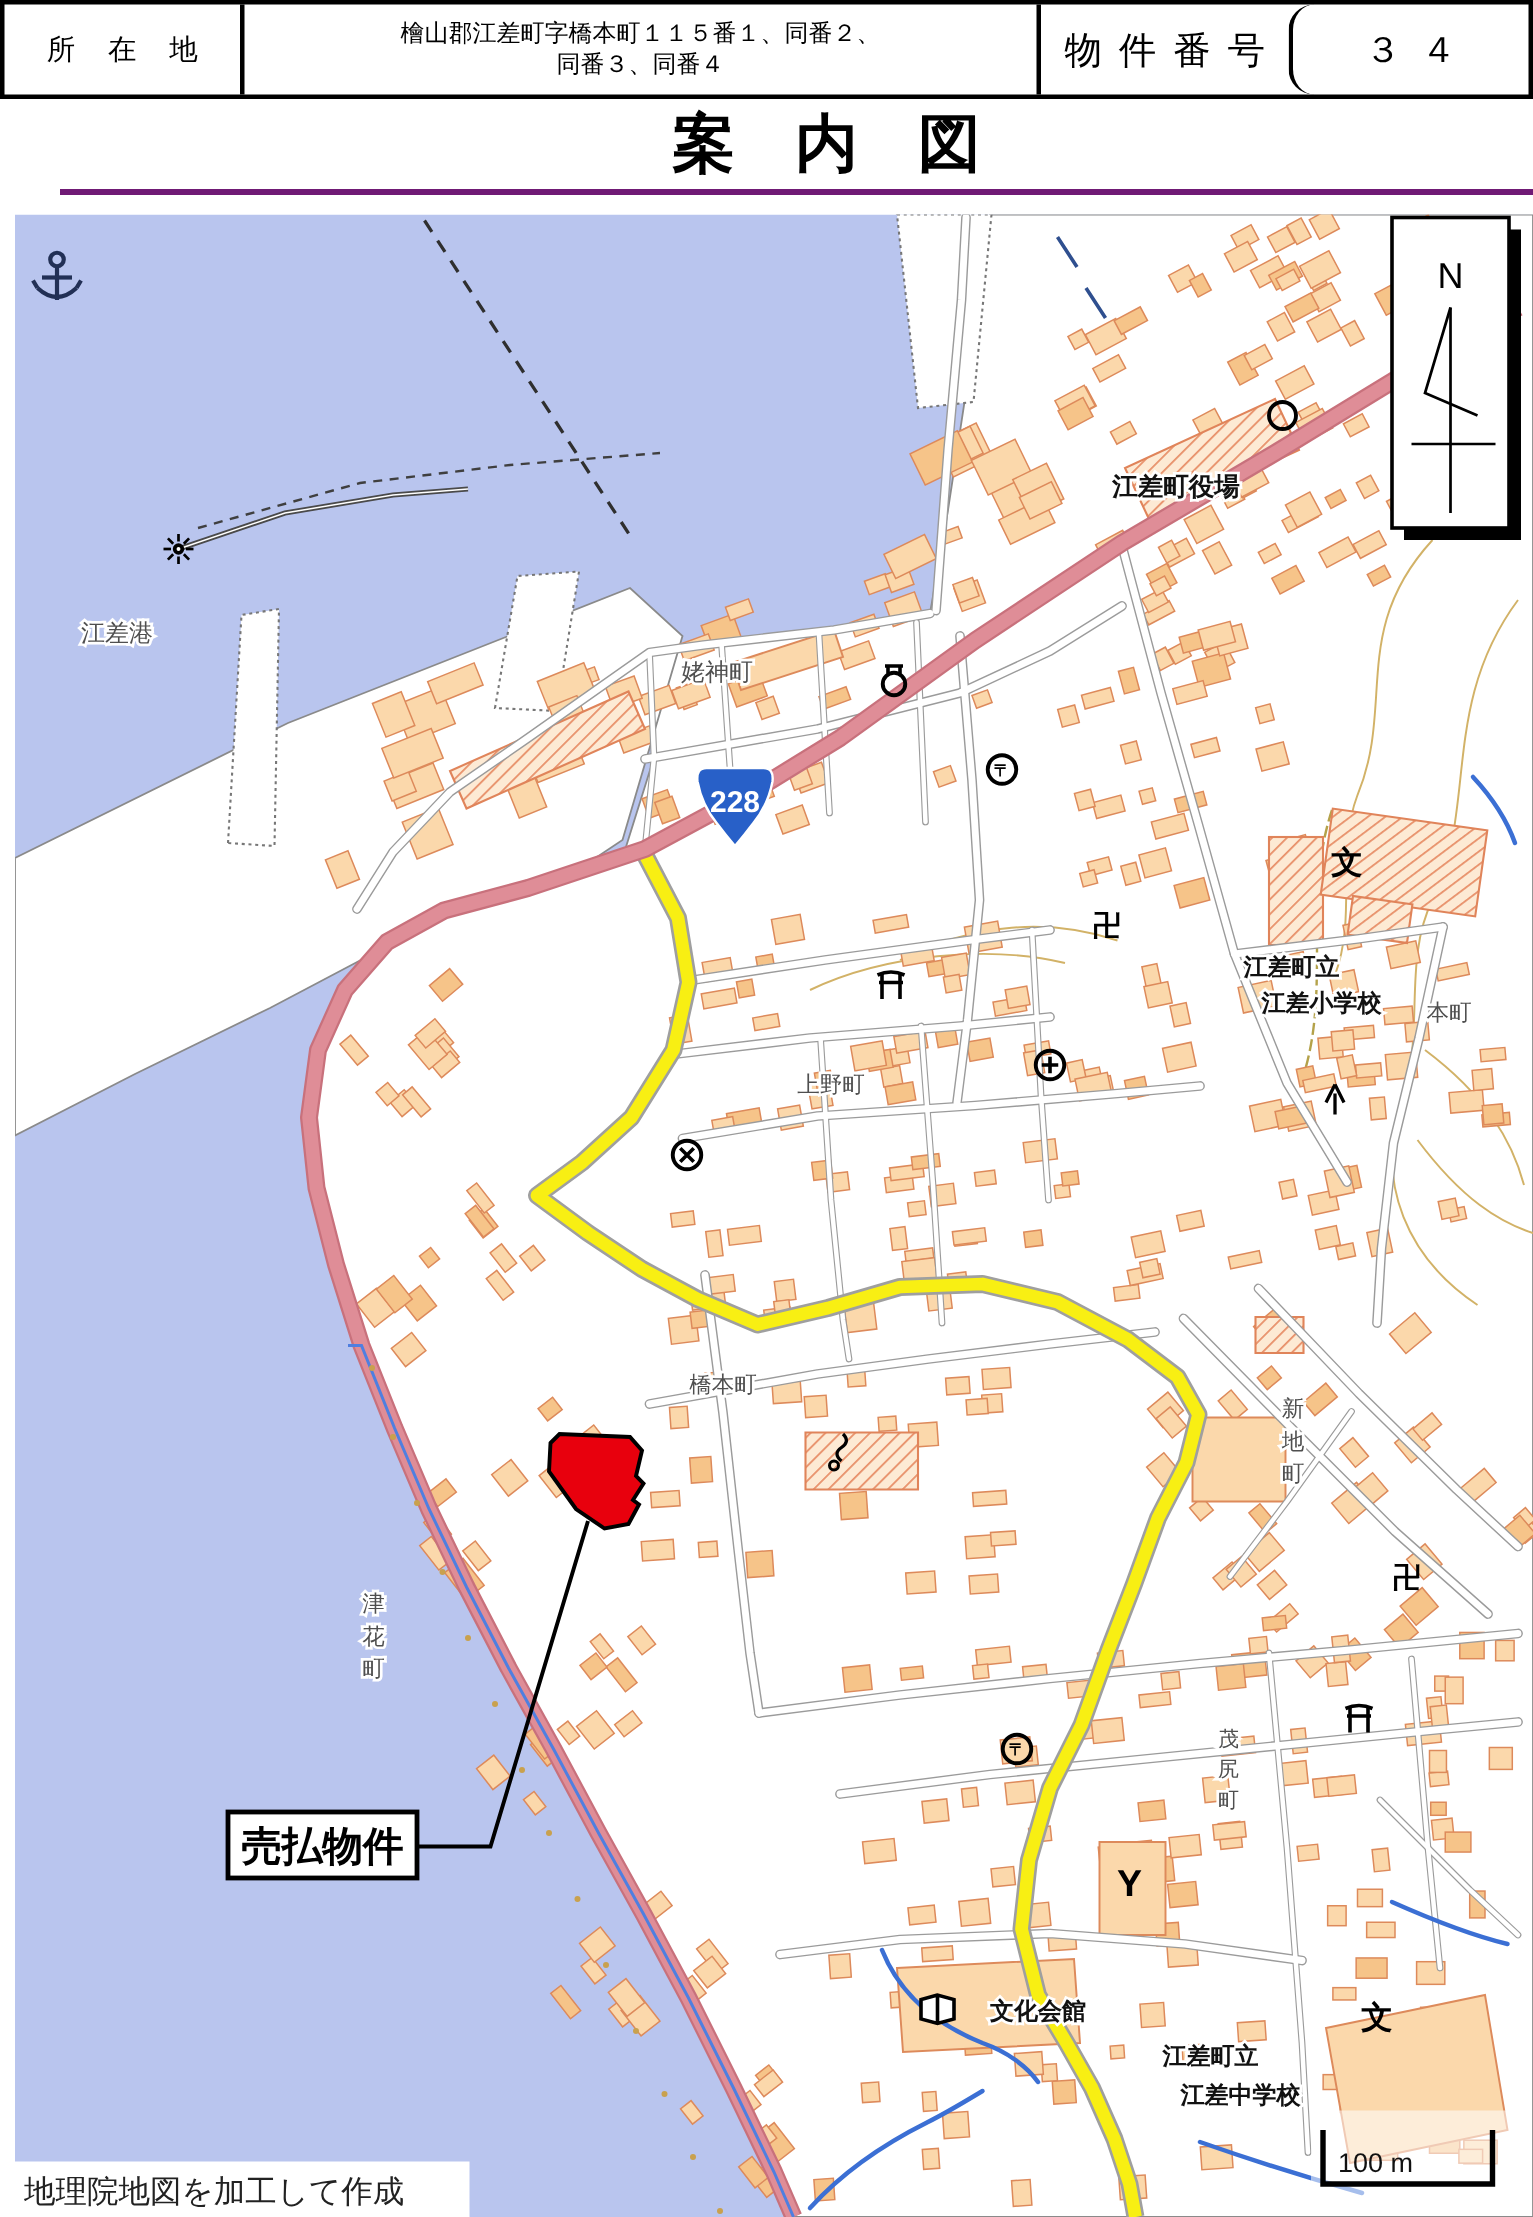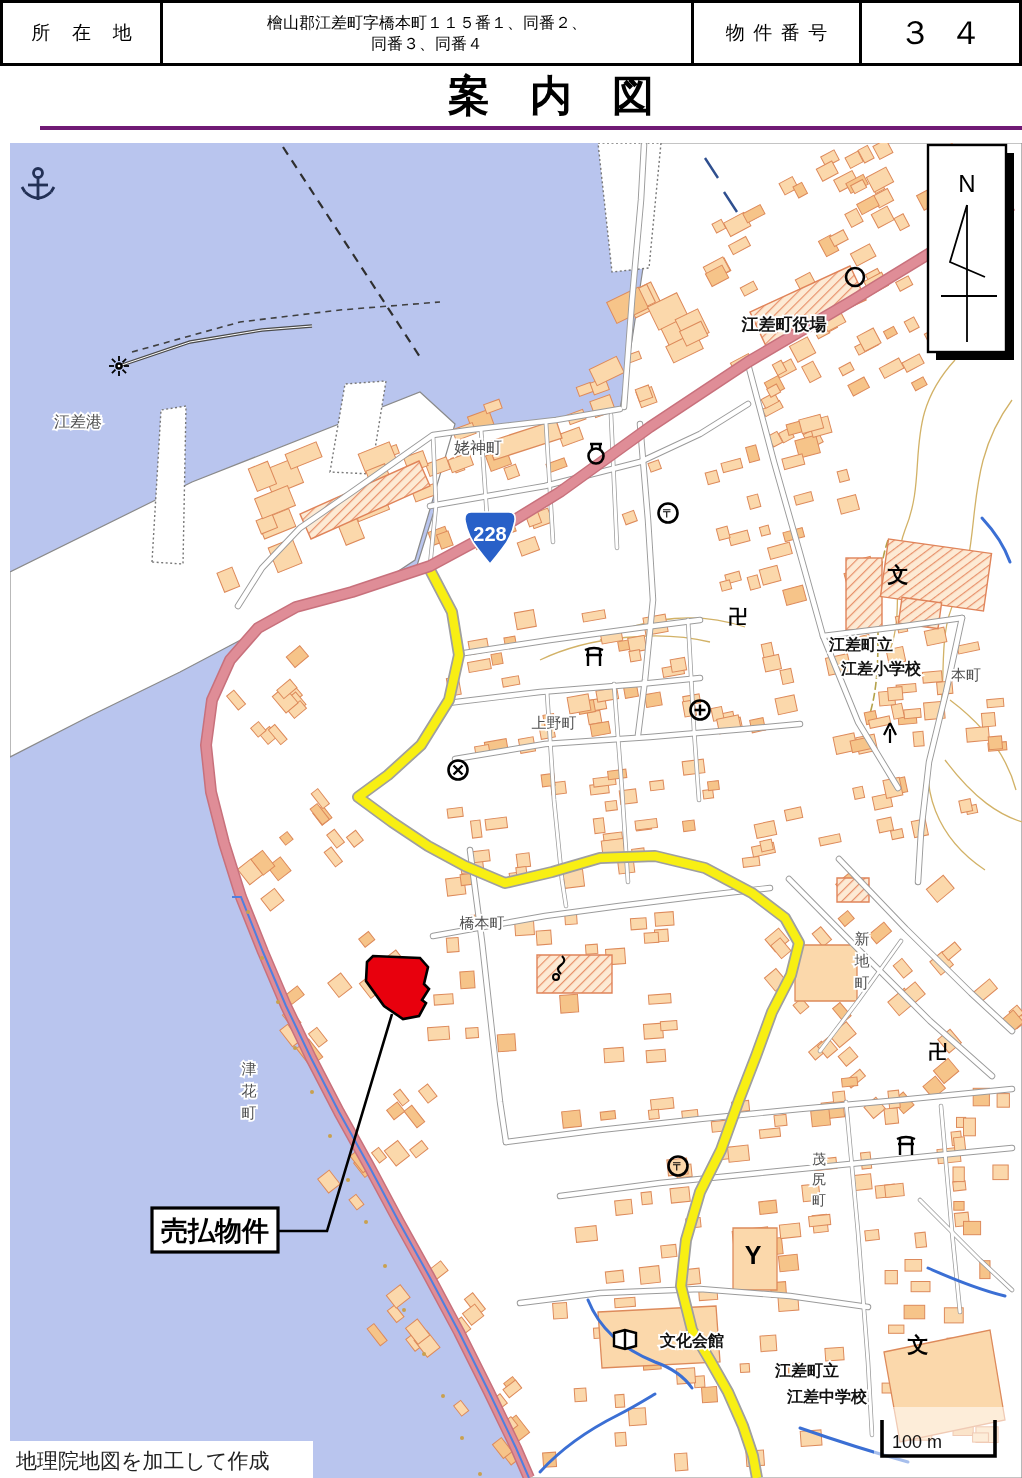--- a/index.html
+++ b/index.html
@@ -5,22 +5,22 @@
   html,body{margin:0;padding:0;background:#fff;}
   .page{position:relative;width:1022px;height:1478px;background:#ffffff;
         font-family:"Liberation Sans","DejaVu Sans",sans-serif;overflow:hidden;}
   
   .hdr{position:absolute;top:0;left:0;width:1022px;height:66px;border:3px solid #000;
        box-sizing:border-box;display:flex;}
   .hdr .cell{box-sizing:border-box;display:flex;align-items:center;justify-content:center;}
   .c-loc{width:157px;font-size:19px;letter-spacing:1.15em;padding-left:1.15em;}
   .c-addr{flex:1;border-left:3px solid #000;flex-direction:column;align-items:flex-start;
           justify-content:center;padding:4px 14px;font-size:16px;line-height:1.32;}
-  .c-plabel{width:168px;border-left:3px solid #000;font-size:19px;letter-spacing:0.45em;padding-left:0.45em;}
-  .c-pno{width:160px;border-left:3px solid #000;font-size:33px;letter-spacing:0.55em;padding-left:0.55em;}
+  .c-plabel{width:168px;border-left:3px solid #000;font-size:25px;letter-spacing:0.45em;padding-left:0.45em;}
+  .c-pno{width:160px;border-left:3px solid #000;font-size:24px;letter-spacing:0.55em;padding-left:0.55em;border-radius:17px;}
   .title{position:absolute;top:66px;left:0;width:1022px;height:64px;box-sizing:border-box;
          border-bottom:4px solid #701a75;display:flex;align-items:center;justify-content:center;
          font-size:42px;font-weight:bold;margin-left:40px;}
   .title span{letter-spacing:0.95em;padding-left:0.95em;}
   
   .map{position:absolute;top:143px;left:10px;width:1012px;height:1335px;}
   svg text{font-family:"Liberation Sans","DejaVu Sans",sans-serif;}
   .lbl-town{fill:#4f4f4f;stroke:#ffffff;stroke-width:3.6px;paint-order:stroke;font-weight:500;}
   .lbl-fac{fill:#111111;stroke:#ffffff;stroke-width:3.6px;paint-order:stroke;font-weight:bold;}
 </style>

